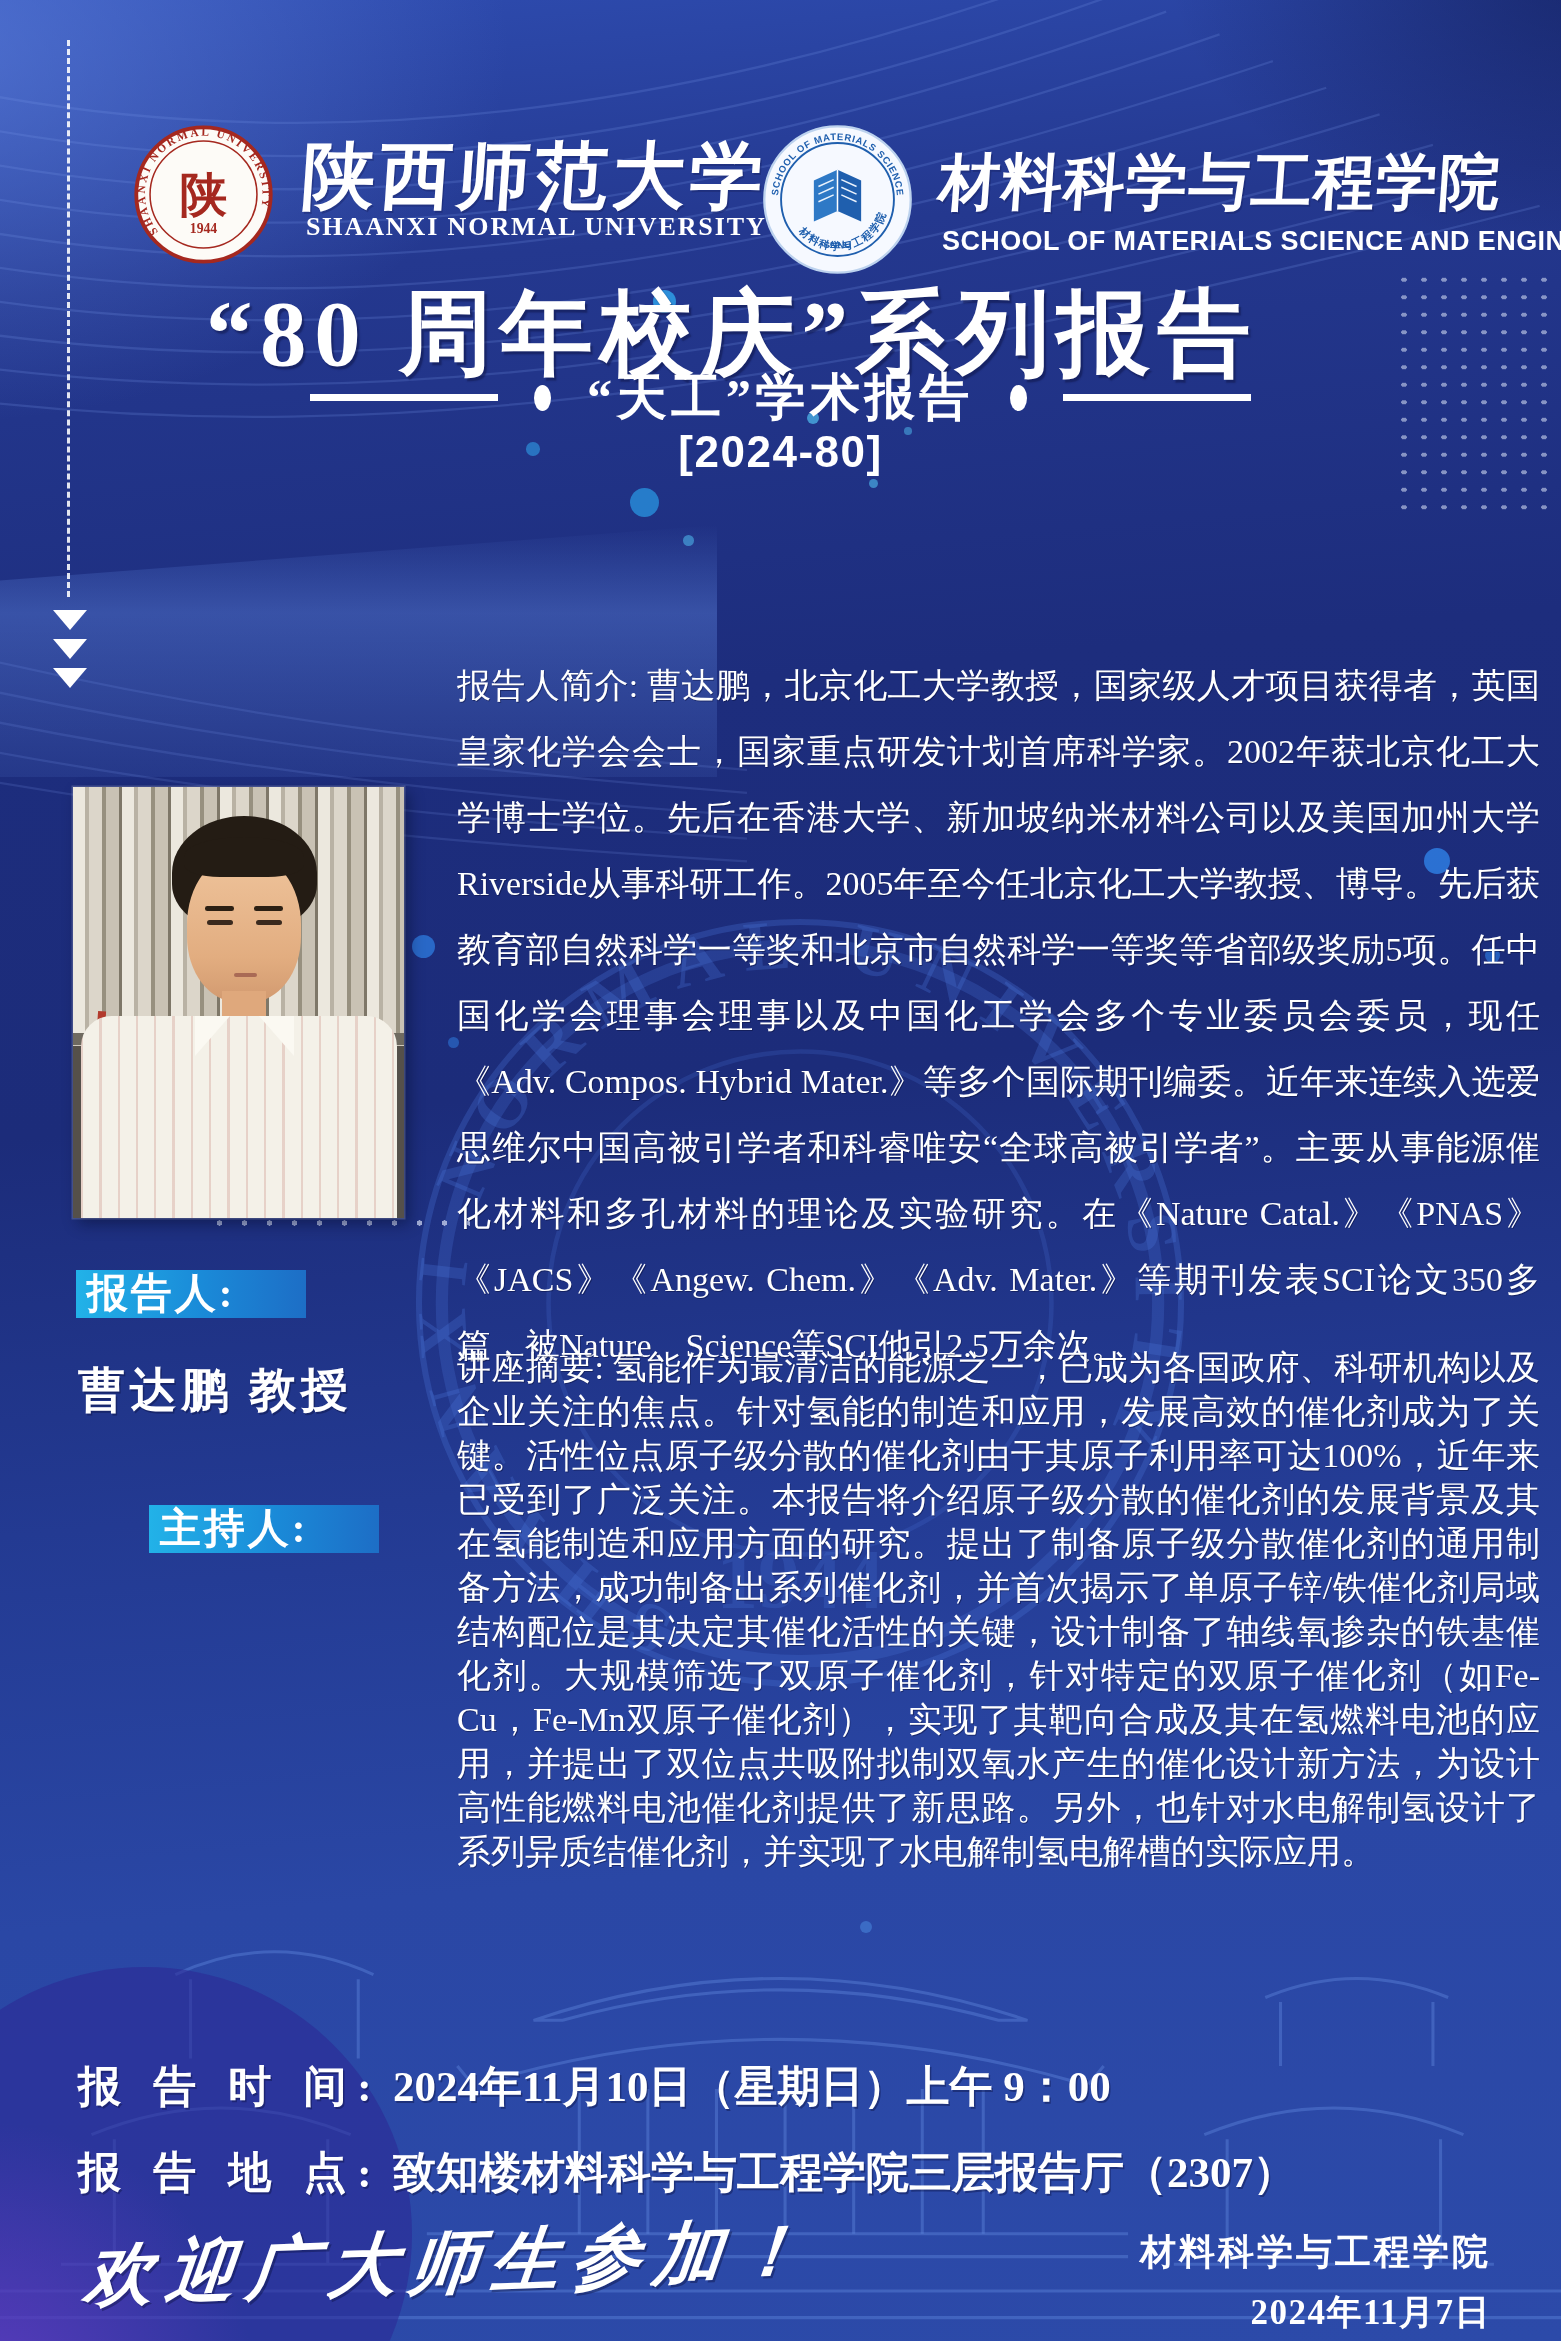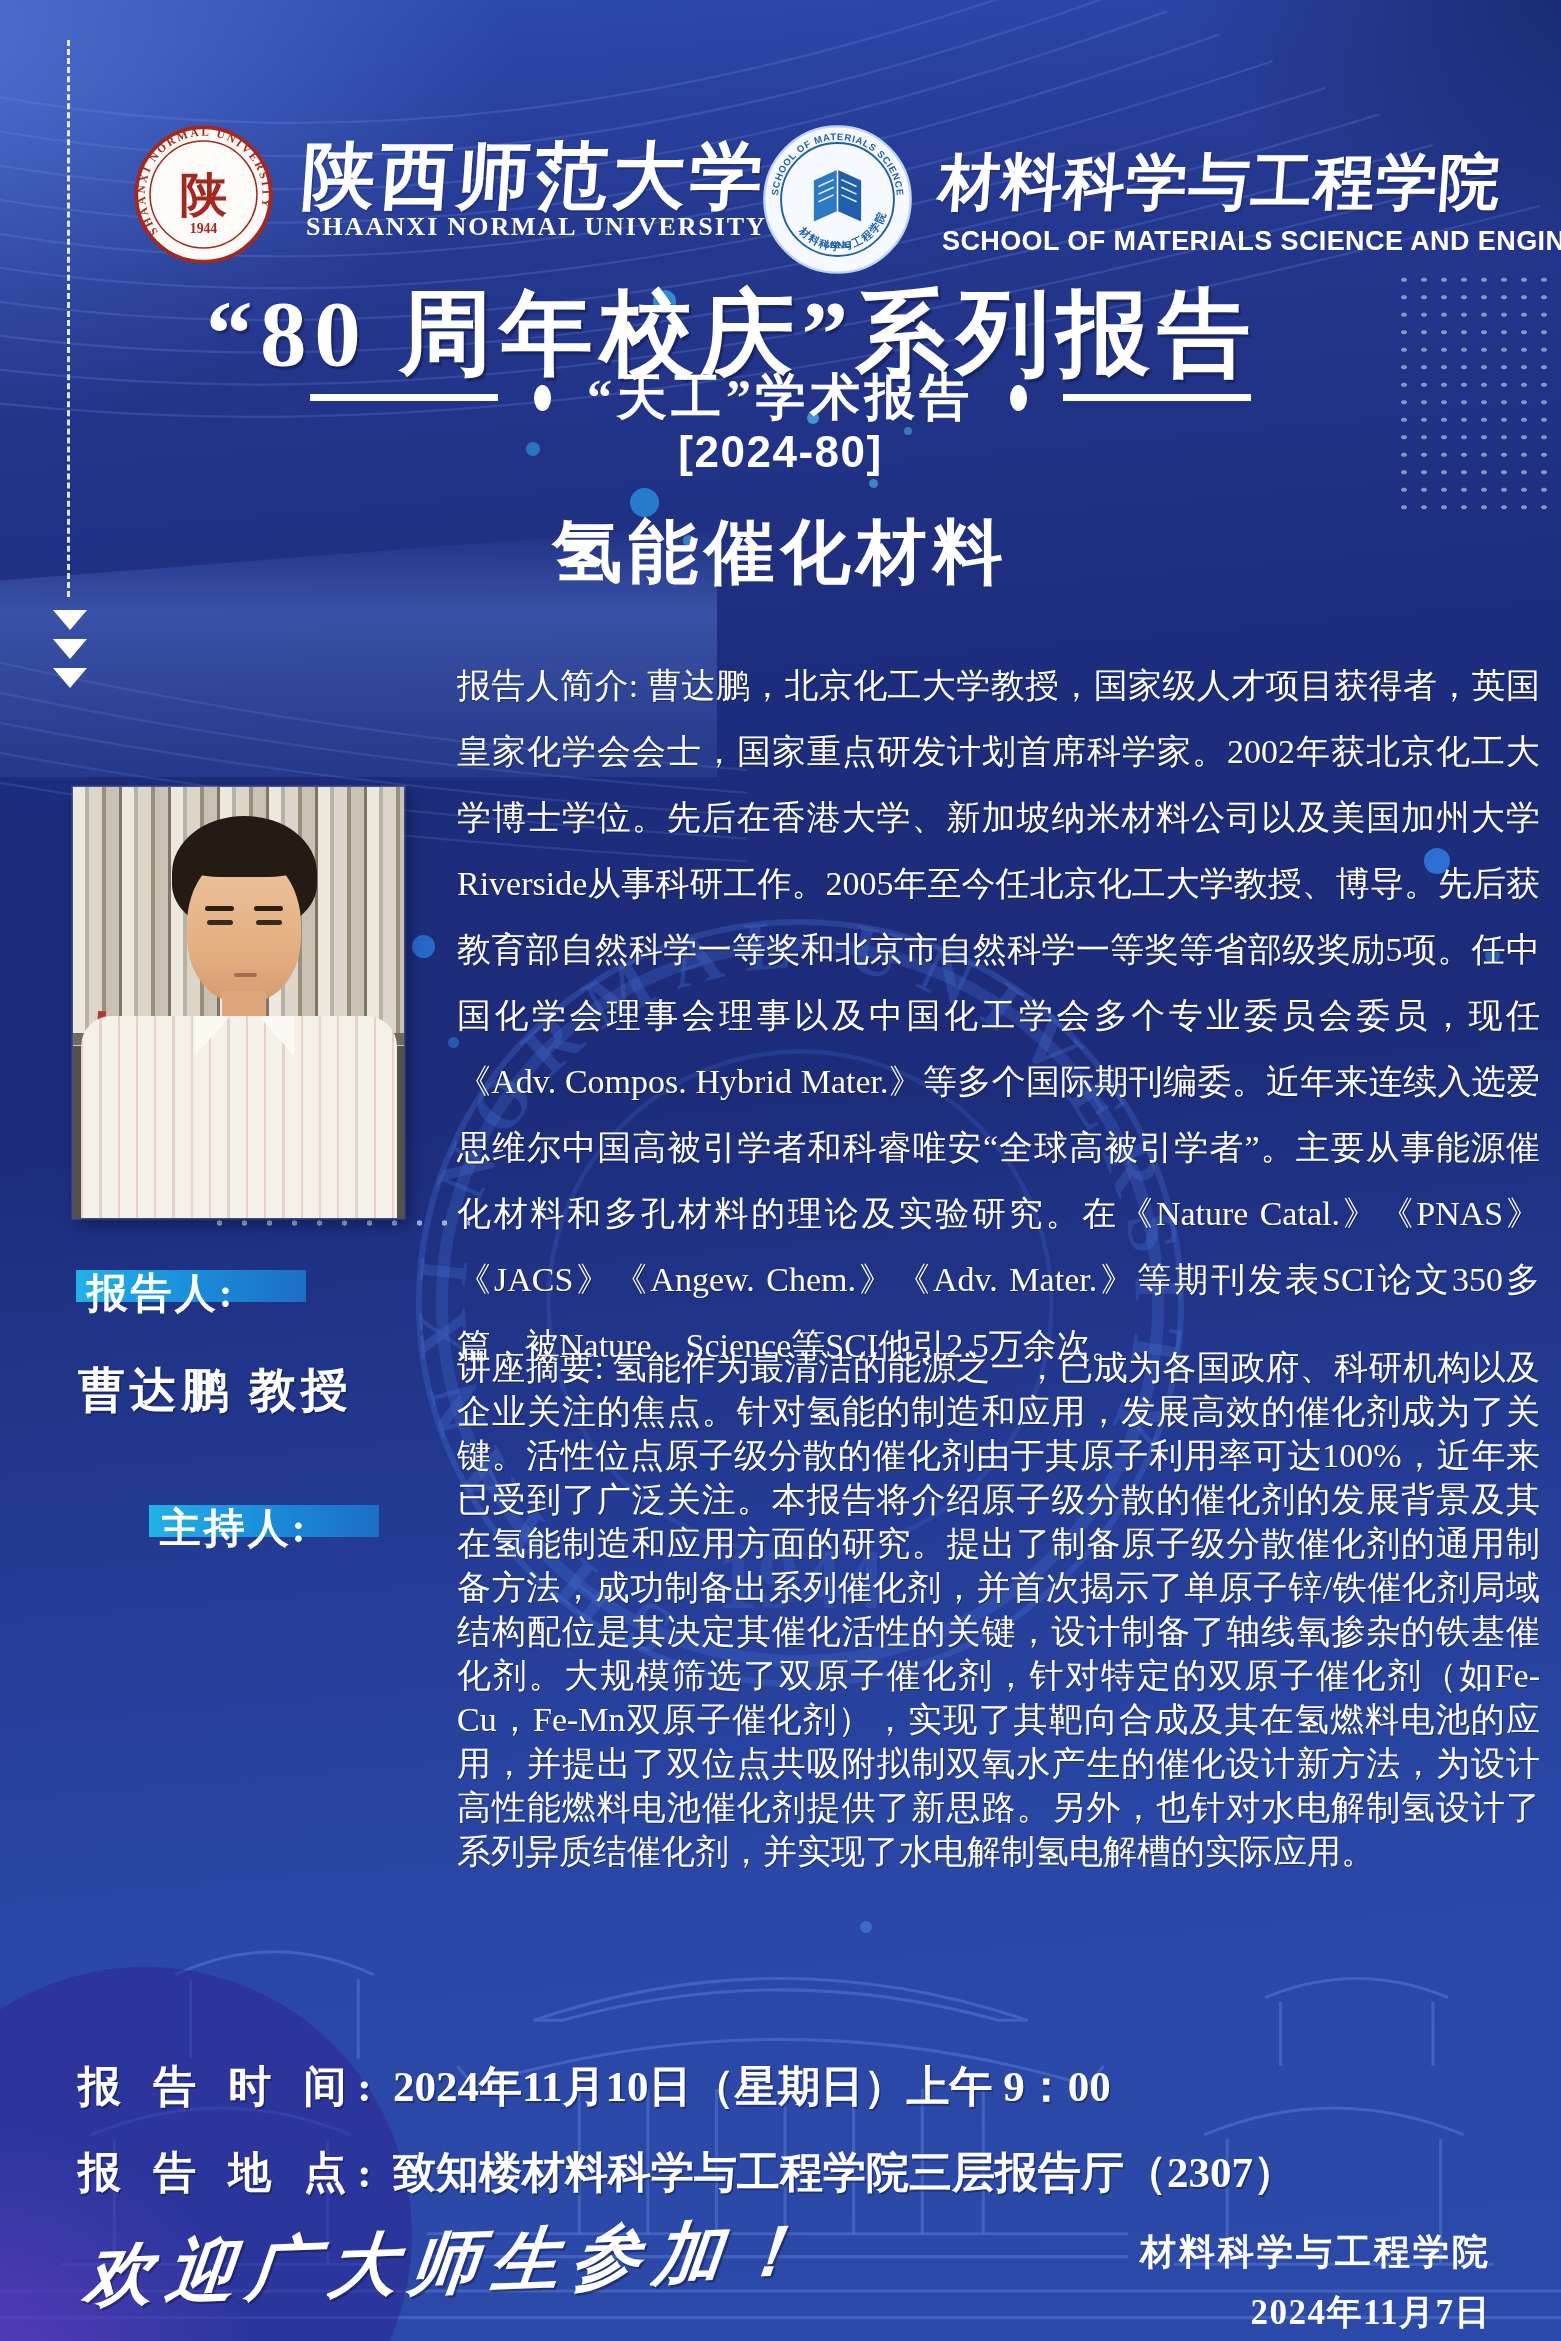--- a/index.html
+++ b/index.html
@@ -68,21 +68,21 @@
   #fringe{position:absolute;left:111px;top:50px;width:120px;height:40px;background:#241c14;border-radius:50% 50% 30% 30%;}
   .eye{position:absolute;top:67px;width:26px;height:5.3px;background:#3a2a1e;border-radius:3px;}
   .brow{position:absolute;top:53px;width:29px;height:4.6px;background:#2c2014;border-radius:2.3px;}
   #mouth{position:absolute;left:47px;top:120px;width:23px;height:3.8px;background:#a96a55;border-radius:2.3px;}
   #neck{position:absolute;left:149px;top:204px;width:44px;height:35px;background:#dfa87c;}
   #shirt{position:absolute;left:7.6px;top:229px;width:316px;height:203px;background:#f4f1e8;border-radius:30.5px 30.5px 0 0;
     background-image:repeating-linear-gradient(90deg,rgba(205,150,140,.35) 0 2.3px,transparent 2.3px 18.3px);}
   #collar-l{position:absolute;left:122px;top:229px;width:0;height:0;border-top:40px solid #fbf9f2;border-right:35px solid transparent;}
   #collar-r{position:absolute;left:186px;top:229px;width:0;height:0;border-top:40px solid #fbf9f2;border-left:35px solid transparent;}
   
-  .hl-label{width:230px;height:32px;background:linear-gradient(90deg,#22b2e8 0%,#1a8ad8 55%,#1d6ec6 100%);
+  .hl-label{width:230px;height:48px;background:linear-gradient(90deg,#22b2e8 0%,#1a8ad8 55%,#1d6ec6 100%);
     font-size:41px;font-weight:900;line-height:46px;padding-left:10.7px;letter-spacing:3px;box-sizing:border-box;white-space:nowrap;}
   .person-name{font-size:47px;font-weight:900;letter-spacing:4.6px;white-space:nowrap;text-shadow:1.5px 1.5px 0 rgba(10,16,60,.4);}
   #speaker-label{left:76px;top:1270px;}
   #speaker-name{left:78px;top:1359px;}
   #host-label{left:149px;top:1505px;}
   #host-name{left:95px;top:1587px;}
   
   .foot-line{font-size:43px;font-weight:900;white-space:nowrap;text-shadow:1.5px 1.5px 0 rgba(10,16,60,.4);}
   #time-line{left:78px;top:2058px;}
   #place-line{left:78px;top:2144px;}
@@ -215,21 +215,20 @@
 
   <div class="abs" id="main-title">“80 周年校庆”系列报告</div>
   <div class="abs" id="subtitle-row">
     <div class="subline"></div>
     <div class="subdot"></div>
     <div id="subtitle">“天工”学术报告</div>
     <div class="subdot"></div>
     <div class="subline"></div>
   </div>
   <div class="abs" id="issue">[2024-80]</div>
-  <div class="abs" id="lecture-title">氢能催化材料</div>
 
   <div class="abs para" id="bio">报告人简介: 曹达鹏，北京化工大学教授，国家级人才项目获得者，英国皇家化学会会士，国家重点研发计划首席科学家。2002年获北京化工大学博士学位。先后在香港大学、新加坡纳米材料公司以及美国加州大学Riverside从事科研工作。2005年至今任北京化工大学教授、博导。先后获教育部自然科学一等奖和北京市自然科学一等奖等省部级奖励5项。任中国化学会理事会理事以及中国化工学会多个专业委员会委员，现任《Adv. Compos. Hybrid Mater.》等多个国际期刊编委。近年来连续入选爱思维尔中国高被引学者和科睿唯安“全球高被引学者”。主要从事能源催化材料和多孔材料的理论及实验研究。在《Nature Catal.》《PNAS》《JACS》《Angew. Chem.》《Adv. Mater.》等期刊发表SCI论文350多篇，被Nature、Science等SCI他引2.5万余次。</div>
 
   <div class="abs" id="photo">
     <div class="shelf-books" style="top:0;height:57%"></div>
     <div id="shelf-bar"></div>
     <div id="books-low"></div>
     <div id="red-strap"></div>
     <div id="hair"></div>
     <div id="face">

